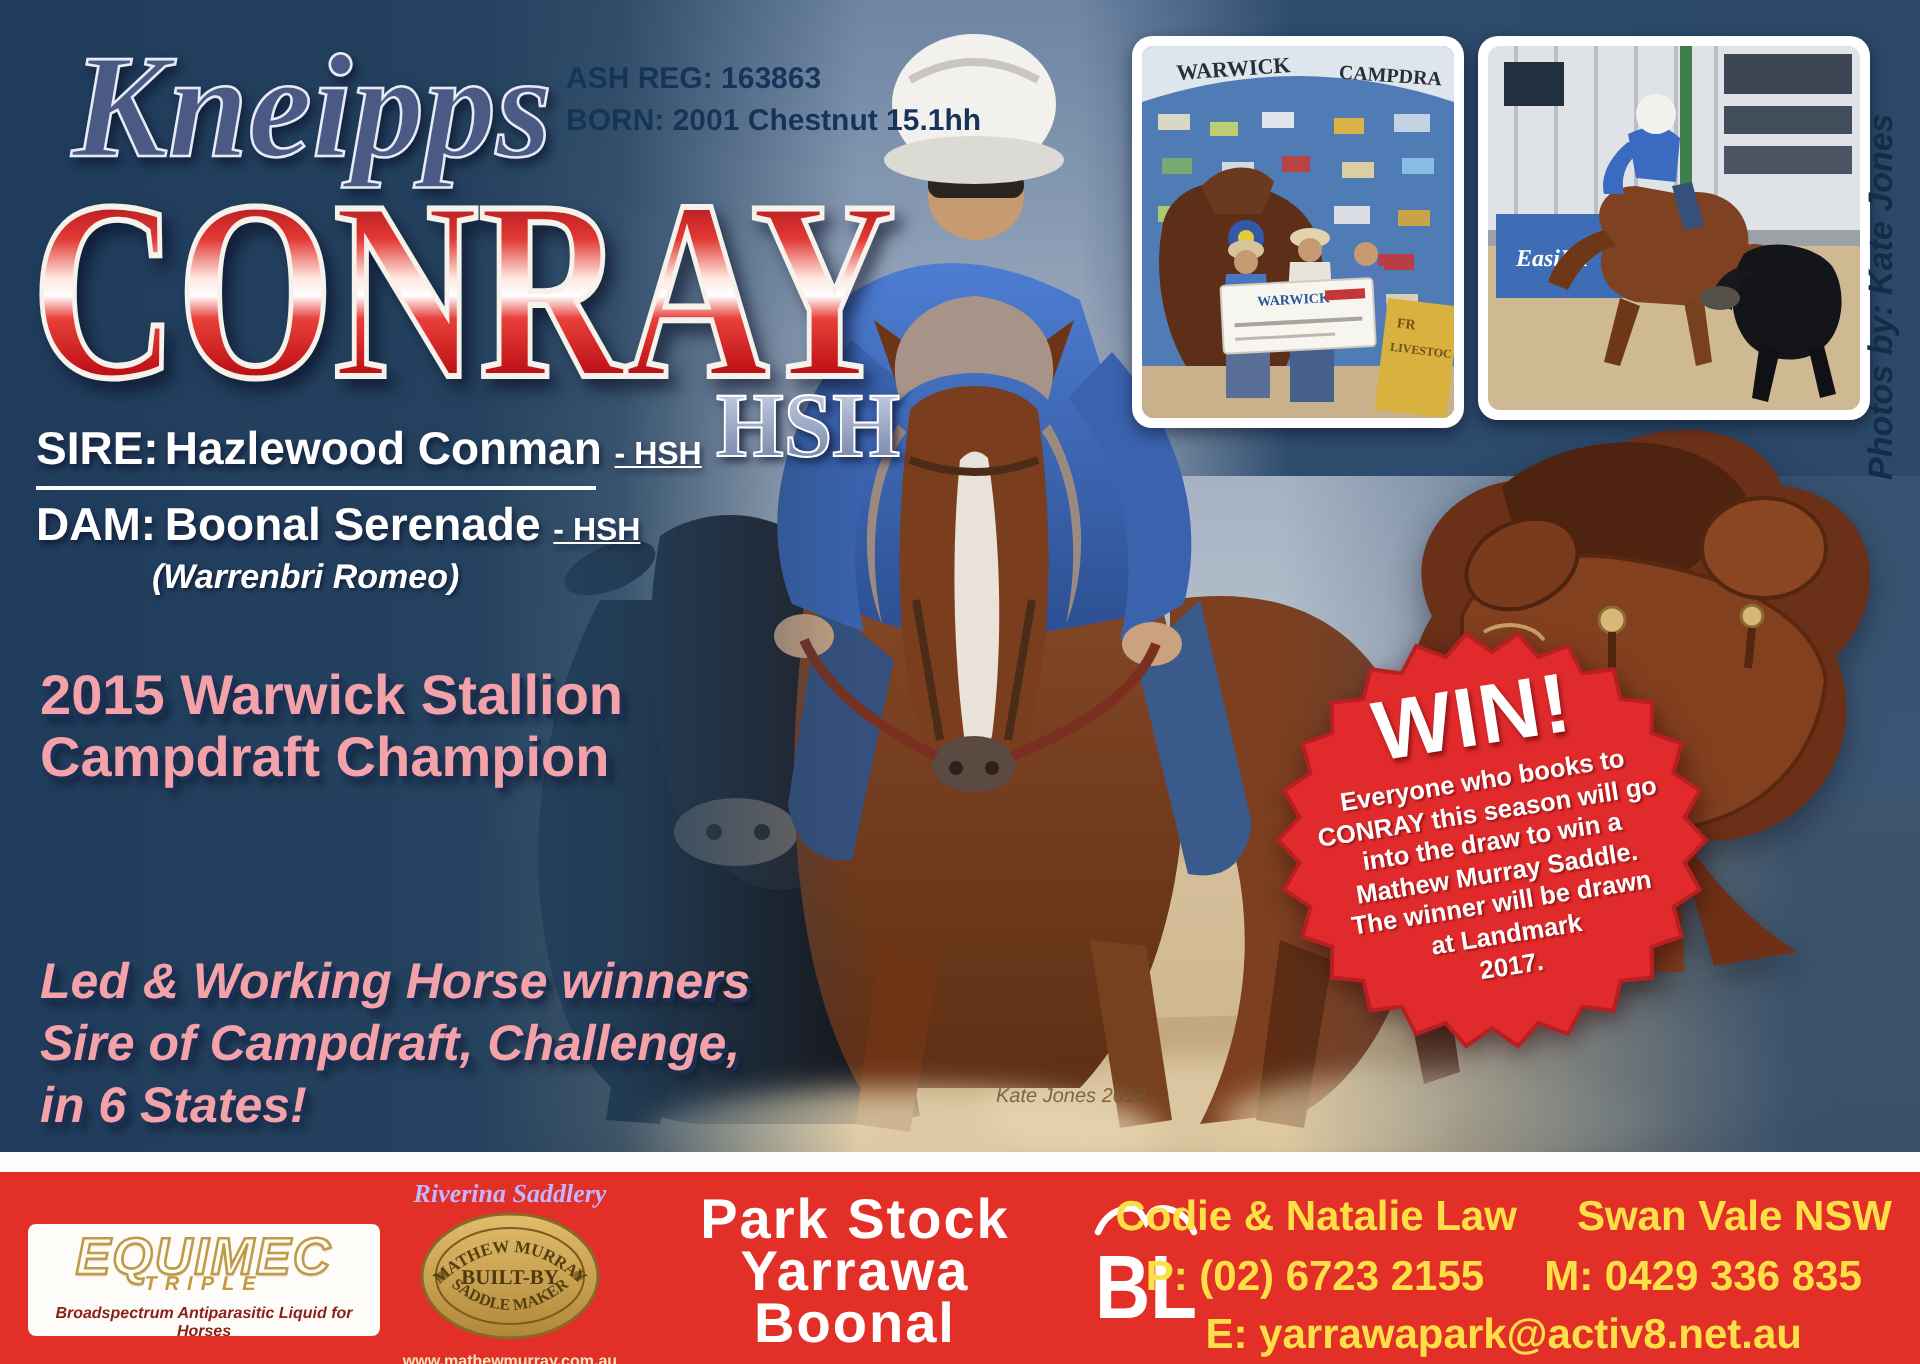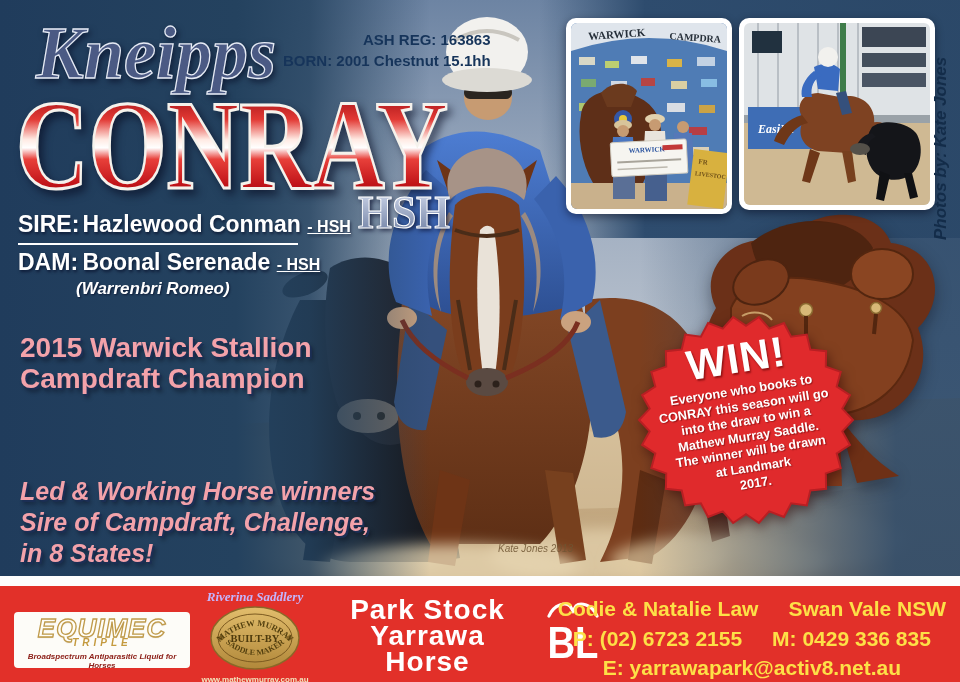--- a/index.html
+++ b/index.html
@@ -8,21 +8,21 @@
   .abs{position:absolute;}
   svg text{font-family:"Liberation Serif",serif;}
 
   
   .bg-scene{position:absolute;left:0;top:0;}
 
   
   .kneipps-svg{position:absolute;left:14px;top:6px;filter:drop-shadow(2px 3px 3px rgba(5,10,35,.65));}
   .conray-svg{position:absolute;left:4px;top:62px;filter:drop-shadow(4px 5px 4px rgba(5,8,30,.6));}
   .hsh-svg{position:absolute;left:348px;top:186px;filter:drop-shadow(2px 2px 2px rgba(5,10,40,.7));}
-  .reg-block{left:283px;top:29px;color:#16345a;font-weight:bold;font-size:15px;line-height:21px;text-align:right;}
+  .reg-block{left:283px;top:29px;color:#16345a;font-weight:bold;font-size:15px;line-height:21px;}
 
   .pedigree{left:18px;top:211px;color:#fff;text-shadow:1px 2px 3px rgba(0,5,30,.6);}
   .ped-row{height:38px;font-size:23px;font-weight:bold;}
   .ped-label{display:inline-block;width:58px;}
   .ped-suffix{font-size:16px;font-weight:bold;text-decoration:underline;}
   .ped-divider{left:18px;top:243px;width:280px;height:2px;background:#fff;}
   .dam-note{left:76px;top:279px;color:#fff;font-weight:bold;font-style:italic;font-size:17px;text-shadow:1px 1px 2px rgba(0,5,30,.6);}
 
   .headline{left:20px;top:332px;font-size:28px;font-weight:bold;color:#f3a2aa;line-height:31px;
     text-shadow:2px 2px 0 #1b2e54,3px 4px 4px rgba(0,0,10,.45);}
@@ -254,21 +254,21 @@
   <div class="abs ped-divider"></div>
   <div class="abs dam-note">(Warrenbri Romeo)</div>
 
   <div class="abs headline">
     <div>2015 Warwick Stallion</div>
     <div>Campdraft Champion</div>
   </div>
   <div class="abs tagline">
     <div>Led &amp; Working Horse winners</div>
     <div>Sire of Campdraft, Challenge,</div>
-    <div>in 8 States!</div>
+    <div>in 6 States!</div>
   </div>
 
   <div class="abs photo-frame photo1">
     <svg width="156" height="186" viewBox="0 0 156 186">
       <rect width="156" height="186" fill="#4f7cb5"></rect>
       <rect y="160" width="156" height="26" fill="#c9b18c"></rect>
       <path d="M0,28 Q78,2 156,28 L156,0 L0,0 Z" fill="#dfe5ec"></path>
       <text x="46" y="15" font-size="11" font-weight="bold" fill="#27303a" font-family="Liberation Sans,sans-serif" text-anchor="middle" transform="rotate(-4 46 15)">WARWICK</text>
       <text x="124" y="18" font-size="10" font-weight="bold" fill="#27303a" font-family="Liberation Sans,sans-serif" text-anchor="middle" transform="rotate(4 124 18)">CAMPDRA</text>
       <g opacity=".9">
@@ -433,21 +433,21 @@
       <text font-size="8" font-weight="bold" fill="#54400f" font-family="Liberation Sans,sans-serif">
         <textPath href="#arcBot" startOffset="50%" text-anchor="middle">SADDLE MAKER</textPath>
       </text>
     </svg>
     <div class="riverina-web">www.mathewmurray.com.au</div>
   </div>
 
   <div class="abs stud-name">
     <div>Park Stock</div>
     <div>Yarrawa</div>
-    <div>Horse</div>
+    <div>Boonal</div>
   </div>
 
   <div class="abs bl-logo">
     <svg width="56" height="20" viewBox="0 0 56 20">
       <path d="M4,18 C9,6 21,4 25,8 L28,13 L31,8 C35,4 47,6 52,18" stroke="#fff" stroke-width="3.2" fill="none" stroke-linecap="round"></path>
     </svg>
     <div class="bl-initials">BL</div>
   </div>
 
   <div class="abs contact">

